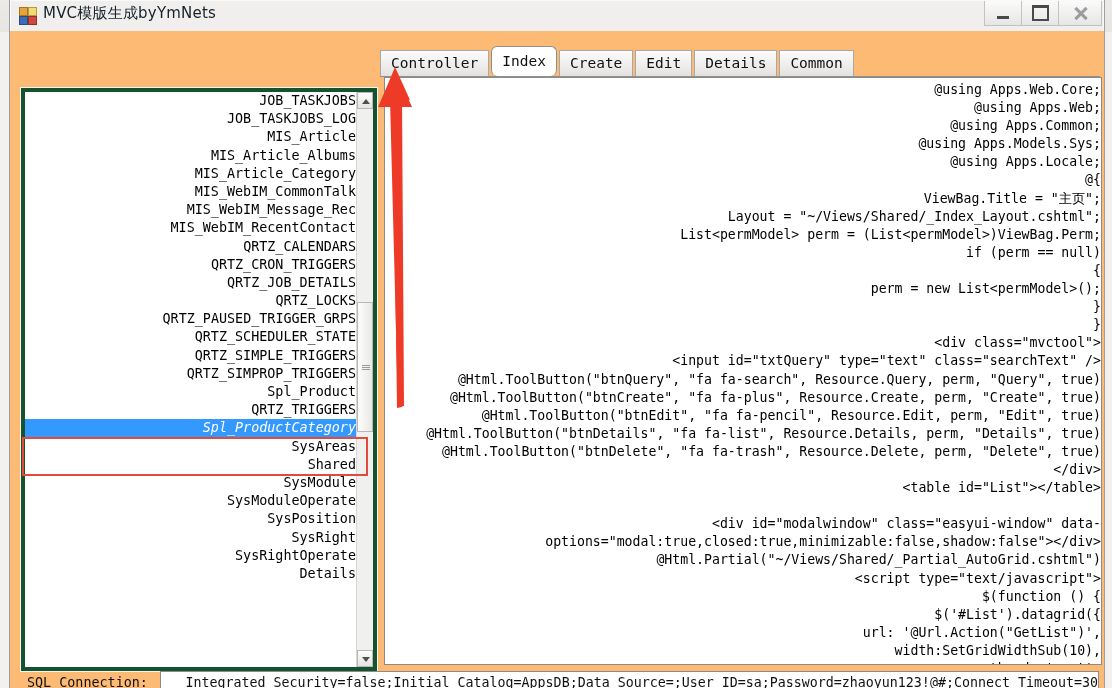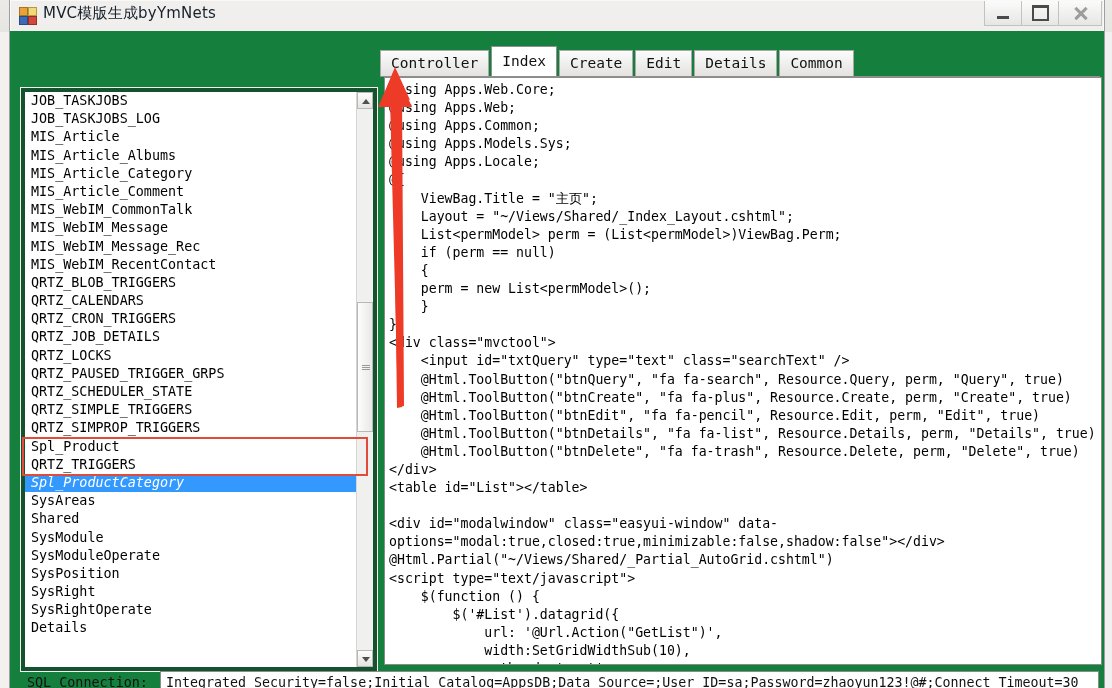--- a/index.html
+++ b/index.html
@@ -56,36 +56,37 @@
   .wbtn.close{width:42px;}
   .ic-min{width:12px;height:3px;background:#4a4a4a;margin-top:8px;}
   .ic-max{width:13px;height:11px;border:2px solid #4a4a4a;border-top-width:3px;}
   .ic-close{position:relative;width:15px;height:15px;opacity:.55;}
   .ic-close:before,.ic-close:after{
     content:"";position:absolute;left:0;top:6px;width:16px;height:3px;background:#58595b;}
   .ic-close:before{transform:rotate(45deg);}
   .ic-close:after{transform:rotate(-45deg);}
 
   
-  .client{position:absolute;left:0;top:31px;width:1094px;height:657px;background:#15803d;}
+  .client{position:absolute;left:0;top:31px;width:1094px;height:657px;background:#fdba74;text-align:right;}
 
   
   .tabs{position:absolute;left:370px;top:17px;height:28px;display:flex;align-items:flex-end;}
   .tab{
     height:25px;padding:0 10px;margin-right:2px;
     background:linear-gradient(#fcfcfc,#e3e2e0);
     border:1px solid #a8a8a6;border-bottom:none;
     font-family:"DejaVu Sans Mono","Liberation Mono",monospace;
     font-size:14.5px;color:#111;line-height:24px;white-space:nowrap;cursor:pointer;
     position:relative;
   }
   .tab.active{
     height:29px;line-height:28px;
     background:#ffffff;border-color:#8f8f8d;
     z-index:3;
+    border-radius:6px;
   }
   .tabstrip-line{position:absolute;left:370px;top:45px;width:720px;height:1px;background:#8f8f8d;}
 
   
   .listbox{
     position:absolute;left:11px;top:57px;width:348px;height:575px;
     background:#ffffff;border:4px solid #14532d;
     box-shadow:0 0 0 1px #f4f4f2;
     overflow:hidden;
   }
@@ -189,26 +190,23 @@
           <div class="tab">Common</div>
         </div>
 
       <div class="listbox">
         <div class="listinner" id="listinner">
             <div class="lrow">JOB_TASKJOBS</div>
             <div class="lrow">JOB_TASKJOBS_LOG</div>
             <div class="lrow">MIS_Article</div>
             <div class="lrow">MIS_Article_Albums</div>
             <div class="lrow">MIS_Article_Category</div>
-            <div class="lrow">MIS_Article_Comment</div>
             <div class="lrow">MIS_WebIM_CommonTalk</div>
-            <div class="lrow">MIS_WebIM_Message</div>
             <div class="lrow">MIS_WebIM_Message_Rec</div>
             <div class="lrow">MIS_WebIM_RecentContact</div>
-            <div class="lrow">QRTZ_BLOB_TRIGGERS</div>
             <div class="lrow">QRTZ_CALENDARS</div>
             <div class="lrow">QRTZ_CRON_TRIGGERS</div>
             <div class="lrow">QRTZ_JOB_DETAILS</div>
             <div class="lrow">QRTZ_LOCKS</div>
             <div class="lrow">QRTZ_PAUSED_TRIGGER_GRPS</div>
             <div class="lrow">QRTZ_SCHEDULER_STATE</div>
             <div class="lrow">QRTZ_SIMPLE_TRIGGERS</div>
             <div class="lrow">QRTZ_SIMPROP_TRIGGERS</div>
             <div class="lrow">Spl_Product</div>
             <div class="lrow">QRTZ_TRIGGERS</div>

